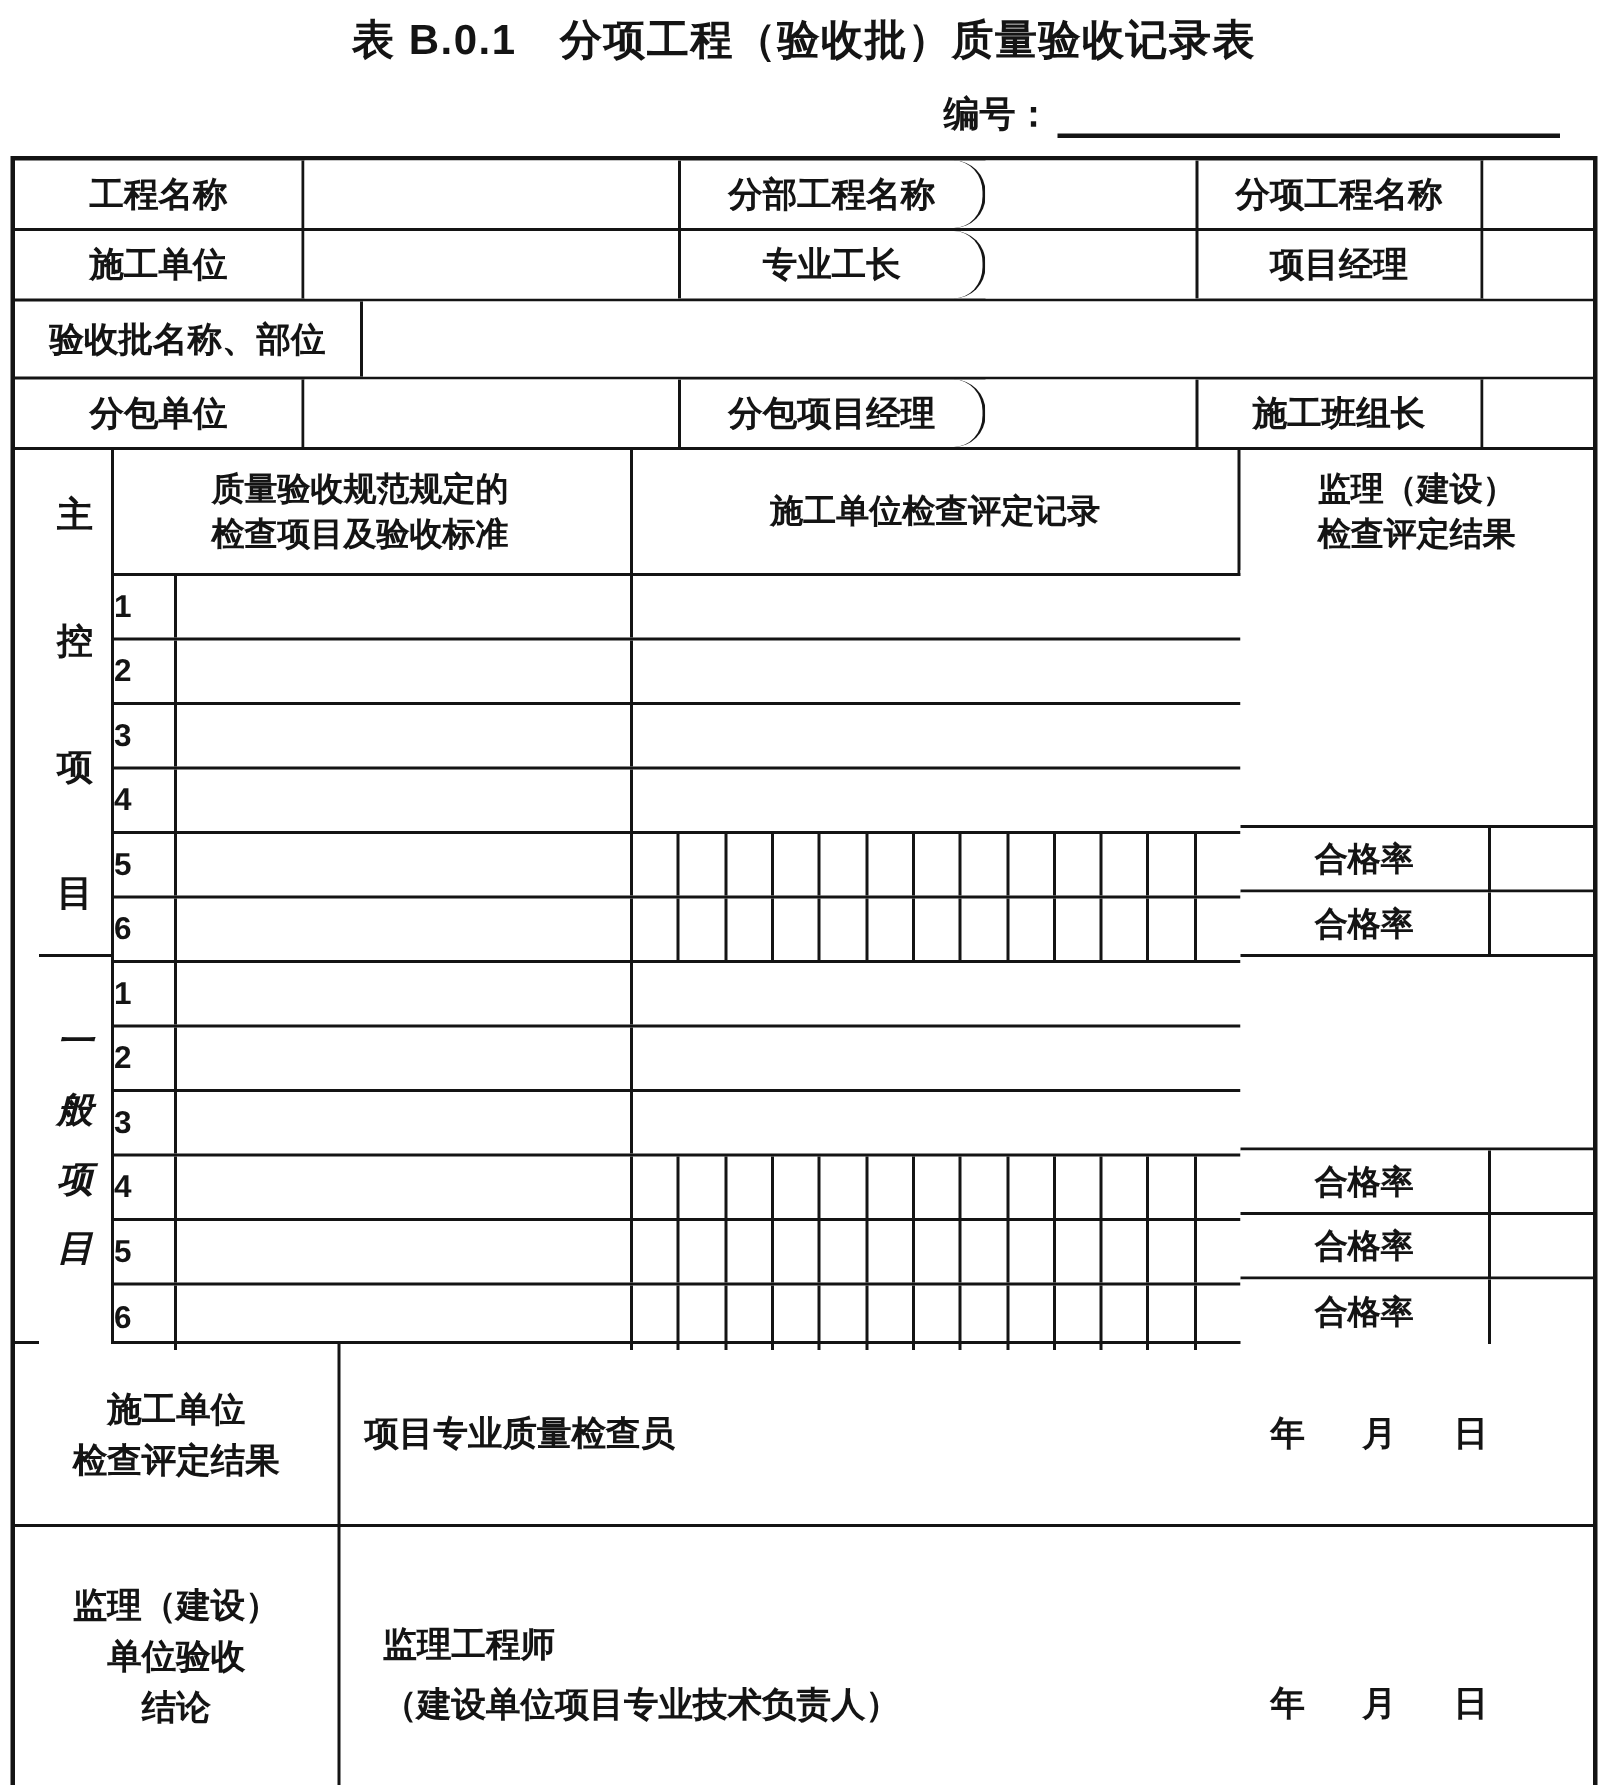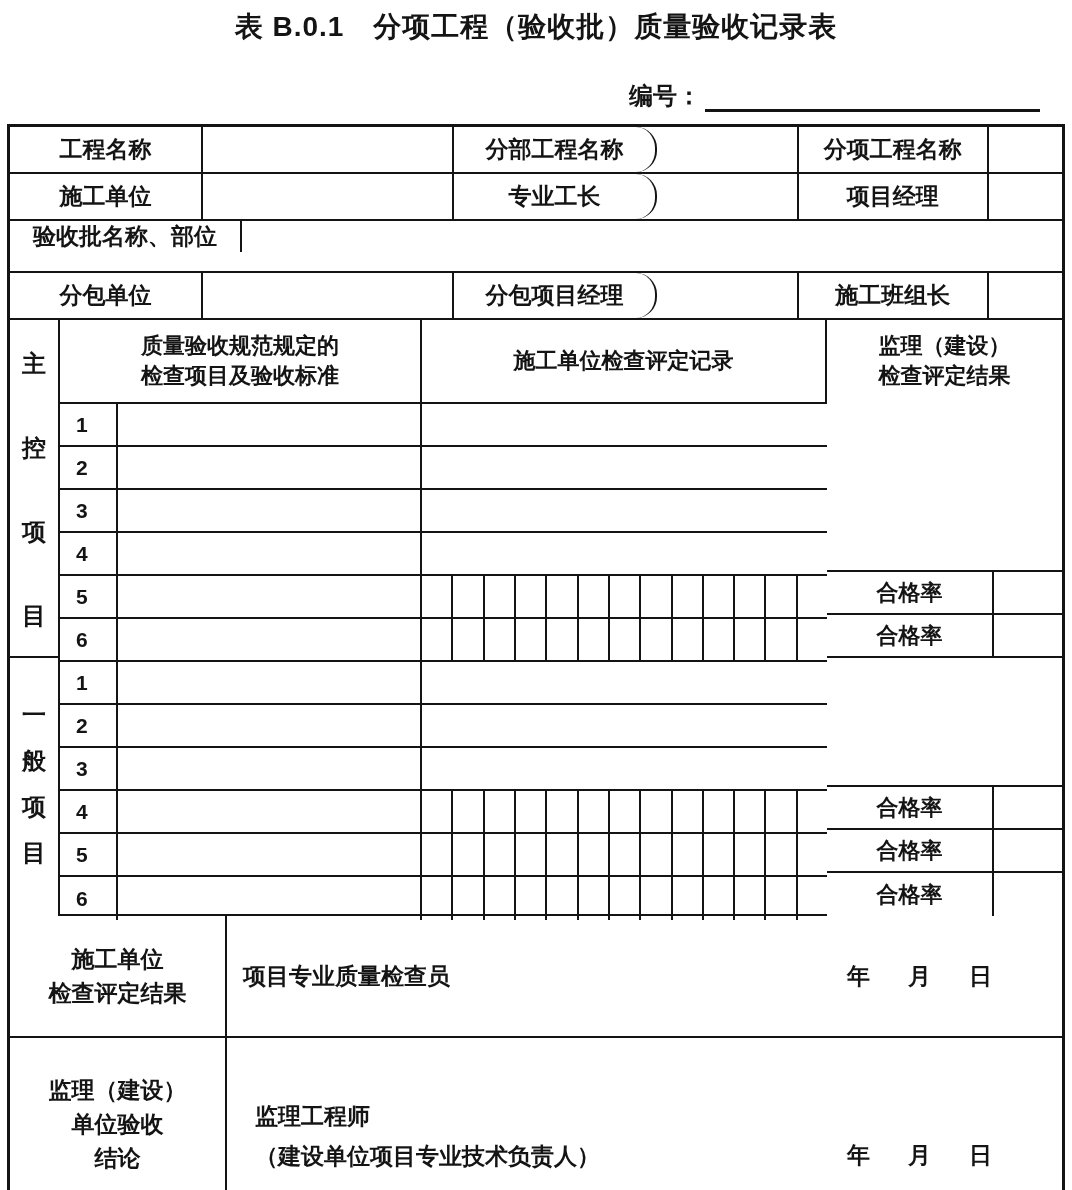--- a/index.html
+++ b/index.html
@@ -14,21 +14,21 @@
 
   
   .title {
     padding-top:8px;
     text-align:center;
     font-size:28px;
     font-weight:bold;
     letter-spacing:1px;
   }
   .numline {
-    margin-top:34px;
+    margin-top:14px;
     display:flex;
     justify-content:flex-end;
     align-items:flex-end;
     padding-right:32px;
     font-size:24px;
     font-weight:bold;
     height:32px;
   }
   .numline .rule {
     width:335px; height:28px;
@@ -48,37 +48,37 @@
   .row { display:flex; width:100%; }
   .cell { border-right:2px solid #141414; height:100%; }
   .nr { border-right:none !important; }
 
   .lbl {
     display:flex; align-items:center; justify-content:center;
     font-size:23px; font-weight:bold; text-align:center;
   }
   .val { background:#fff; }
 
-  .h45 { height:45px; } .h50 { height:50px;flex-direction:column; }
+  .h45 { height:45px; } .h50 { height:50px; }
 
   
   .cA { width:198px; } .cB { width:257px; } .cC { width:208px;border-radius:21px; }
   .cD { width:145px; } .cE { width:195px; } .cF { width:75px; }
   .c3a { width:232px; } .c3b { width:820px; }
 
   
   .maingrid { position:relative; height:596px; }
   .vcell {
-    position:absolute; left:0; width:50px;
+    position:absolute; left:16px; width:50px;
     border-right:2px solid #141414;
     display:flex; justify-content:center;
     background:#fff;
   }
   .vcell.top { top:0; height:338px; border-bottom:2px solid #141414; }
-  .vcell.bot { top:338px; height:258px; }
+  .vcell.bot { top:338px; height:258px;font-style:italic; }
   .vtext {
     width:26px; word-break:break-all; text-align:center;
     font-size:24px; font-weight:bold;
   }
   .vtext.main { line-height:84px; padding-top:2px; }
   .vtext.gen  { line-height:46px; padding-top:34px; }
 
   .hrow {
     margin-left:50px; width:1002px; height:84px;
     display:flex; border-bottom:2px solid #141414;

